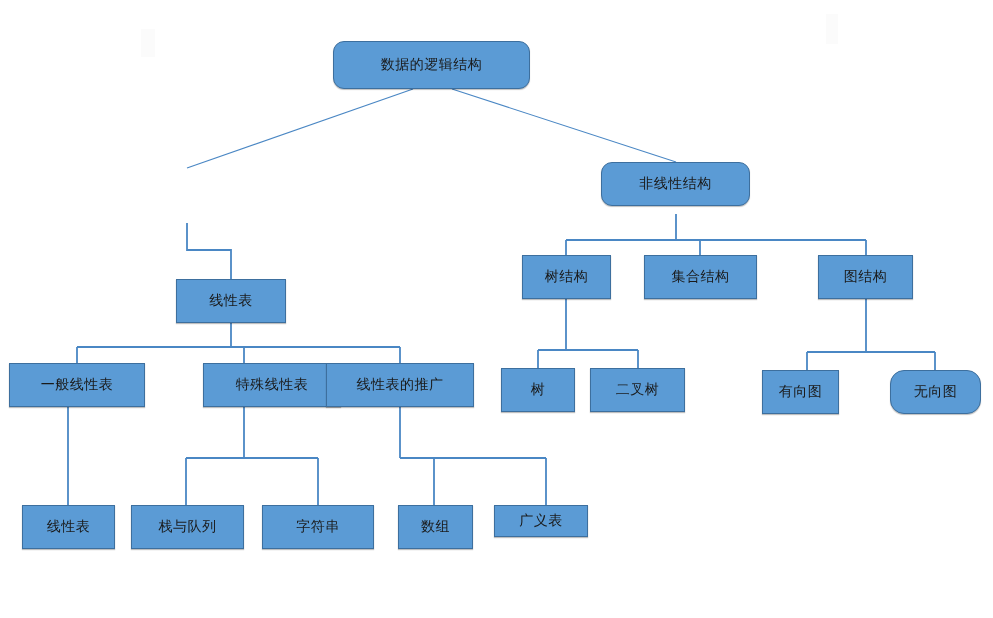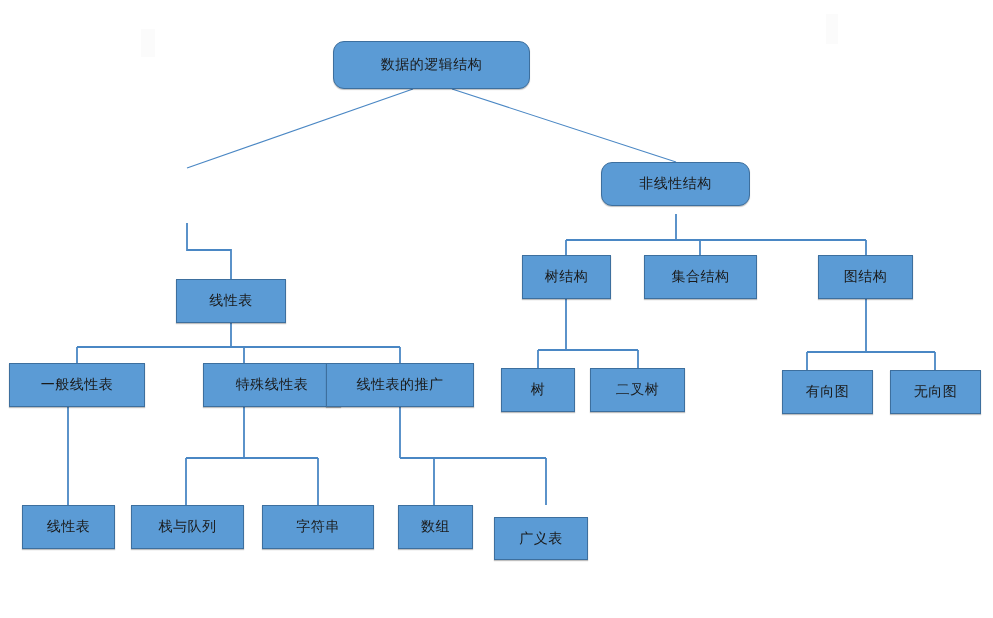--- a/index.html
+++ b/index.html
@@ -138,41 +138,41 @@
   </div>
 
   <div class="node" style="left:501px; top:368px; width:74px; height:44px;">
     <span>树</span>
   </div>
 
   <div class="node" style="left:590px; top:368px; width:95px; height:44px;">
     <span>二叉树</span>
   </div>
 
-  <div class="node" style="left:762px; top:370px; width:91px; height:44px;margin-left:20px;">
+  <div class="node" style="left:762px; top:370px; width:77px; height:44px;">
     <span>有向图</span>
   </div>
 
-  <div class="node" style="left:890px; top:370px; width:91px; height:44px;">
+  <div class="node" style="left:890px; top:370px; width:91px; height:44px;border-radius:14px;">
     <span>无向图</span>
   </div>
 
   <div class="node" style="left:22px; top:505px; width:93px; height:44px;">
     <span>线性表</span>
   </div>
 
   <div class="node" style="left:131px; top:505px; width:113px; height:44px;">
     <span>栈与队列</span>
   </div>
 
   <div class="node" style="left:262px; top:505px; width:112px; height:44px;">
     <span>字符串</span>
   </div>
 
   <div class="node" style="left:398px; top:505px; width:75px; height:44px;">
     <span>数组</span>
   </div>
 
-  <div class="node" style="left:494px; top:505px; width:94px; height:43px;margin-top:12px;">
+  <div class="node" style="left:494px; top:505px; width:94px; height:32px;">
     <span>广义表</span>
   </div>
 
 </div>
 
 </body></html>

